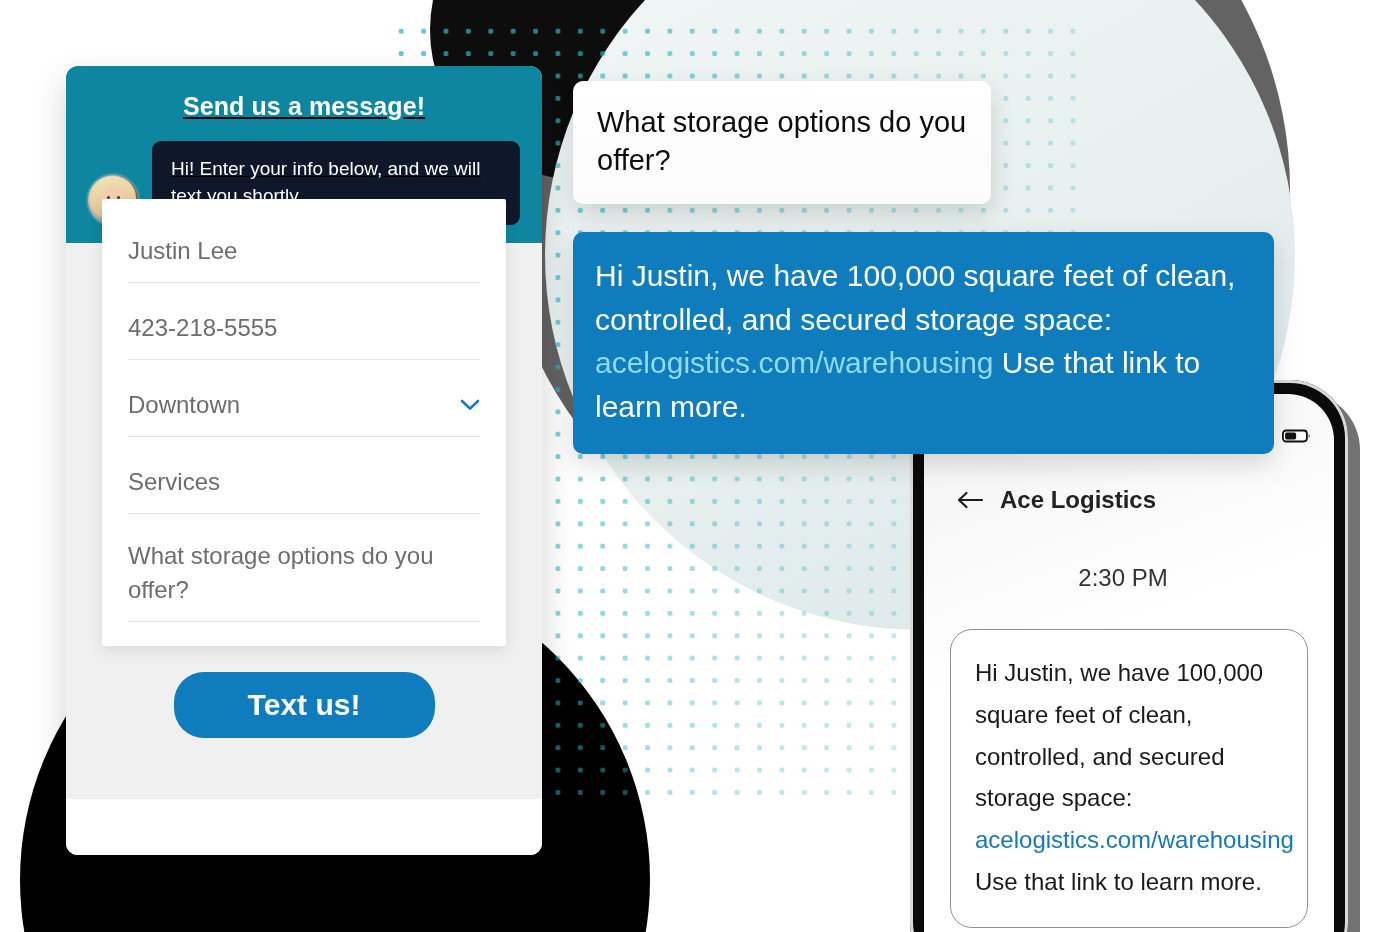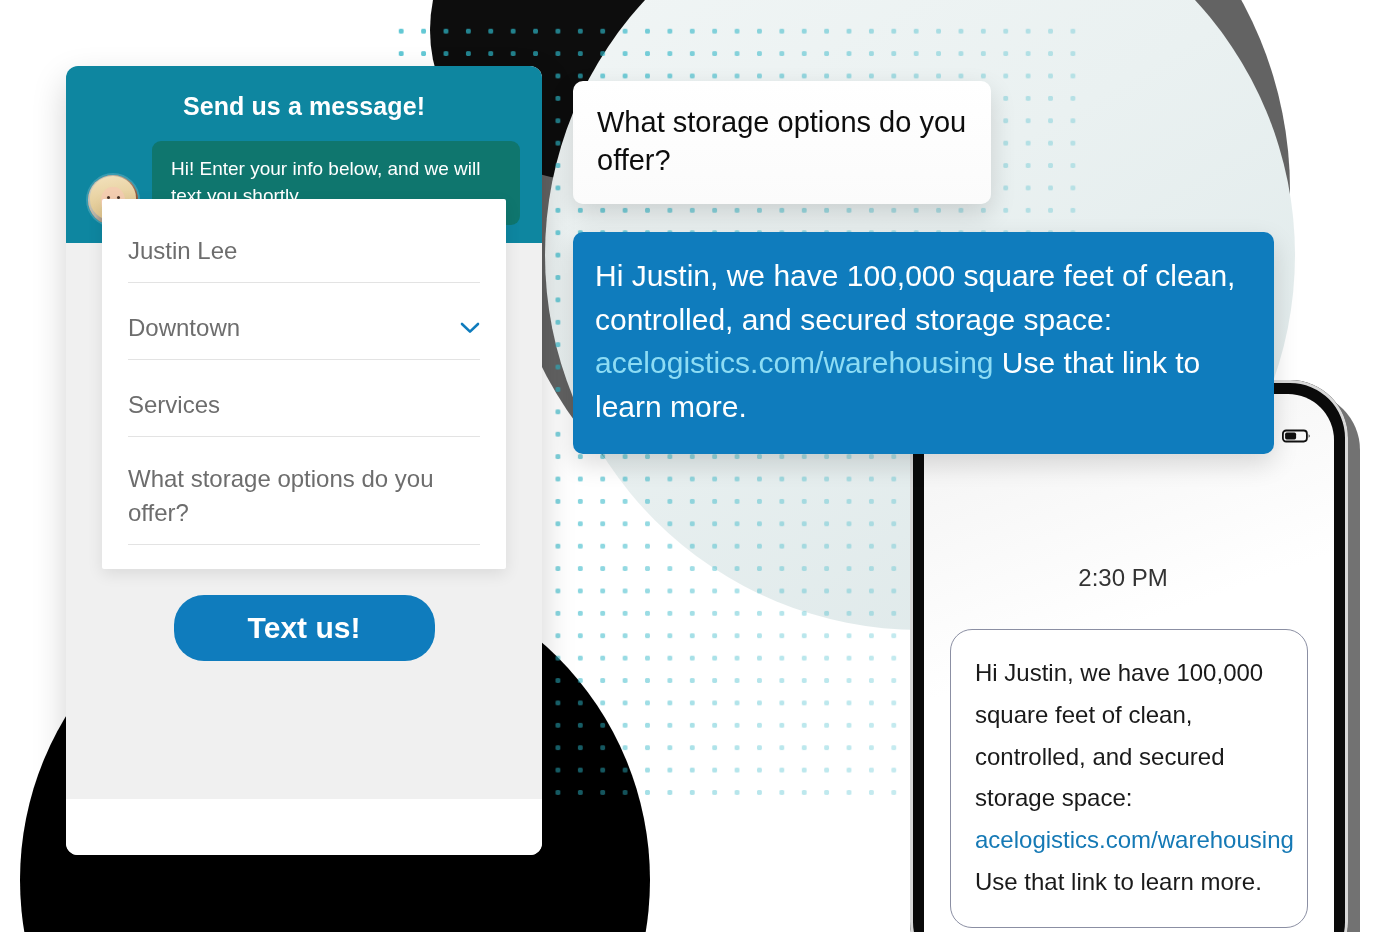--- a/index.html
+++ b/index.html
@@ -63,20 +63,21 @@
     background:#ffffff;
     border-radius:12px;
     box-shadow:0 14px 34px rgba(0,0,0,.18);
     overflow:hidden;
     display:flex;flex-direction:column;
   }
   .widget-header{
     background:#0e86a0;
     padding:26px 22px 18px 22px;
     flex:0 0 auto;
+    text-decoration:underline;
   }
   .widget-title{
     color:#ffffff;
     font-size:25px;
     font-weight:bold;
     text-align:center;
     letter-spacing:.1px;
     margin:0 0 20px 0;
   }
   .greet-row{display:flex;align-items:flex-end;gap:14px;}
@@ -95,21 +96,21 @@
   .avatar .bg-wall{position:absolute;left:0;top:0;width:50px;height:50px;
     background:linear-gradient(120deg,#cfd6d1 0%,#b6b2a6 40%,#8e5b42 75%,#7d4c36 100%);}
   .avatar .face{
     position:absolute;left:13px;top:12px;width:24px;height:29px;border-radius:48% 48% 52% 52%;
     background:#f3cdb0;
   }
   .avatar .eye{position:absolute;width:3px;height:3px;border-radius:50%;background:#4a3326;top:21px;}
   .avatar .eye.l{left:19px;} .avatar .eye.r{left:29px;}
   .avatar .smile{position:absolute;left:21px;top:29px;width:9px;height:5px;border-radius:0 0 9px 9px;background:#fff;}
   .greet-bubble{
-    background:#0f766e;
+    background:#0f172a;
     color:#ffffff;
     border-radius:9px;
     padding:15px 19px;
     font-size:19px;
     line-height:1.42;
     max-width:330px;
   }
   .widget-body{
     flex:1 1 auto;
     background:#f0f0f0;
@@ -262,20 +263,26 @@
           <path d="M11 14.6 L6.6 9.4 a6.6 6.6 0 0 1 8.8 0 Z" fill="#111"></path>
           <path d="M2.4 6.2 a12.6 12.6 0 0 1 17.2 0" stroke="#111" stroke-width="2.3" fill="none" stroke-linecap="round"></path>
         </svg>
         <svg class="icon" width="30" height="16" viewBox="0 0 30 16">
           <rect x="0.9" y="2.5" width="24" height="11" rx="3.2" fill="none" stroke="#111" stroke-width="1.8"></rect>
           <rect x="3.1" y="4.6" width="11" height="6.8" rx="1.6" fill="#111"></rect>
           <path d="M26.7 6.3 v3.4 a2 2 0 0 0 0 -3.4 Z" fill="#111"></path>
         </svg>
       </div>
 
+      <div class="phone-nav">
+        <svg class="back-arrow" viewBox="0 0 28 20">
+          <path d="M26 10 H3 M10.5 3 L3 10 L10.5 17" stroke="#1c1c1c" stroke-width="2.2" fill="none" stroke-linecap="round" stroke-linejoin="round"></path>
+        </svg>
+        <span class="phone-nav-title">Ace Logistics</span>
+      </div>
 
       <div class="phone-time">2:30 PM</div>
 
       <div class="phone-bubble"><span>Hi Justin, we have 100,000 square feet of clean, controlled, and secured storage space: </span><span class="link">acelogistics.com/warehousing</span><span> Use that link to learn more.</span></div>
 
     </div>
   </div>
 
   <div class="bubble-white">What storage options do you offer?</div>
 
@@ -298,20 +305,23 @@
       </div>
     </div>
 
     <div class="widget-body">
       <div class="form-card">
 
         <div class="field">
           <span>Justin Lee</span>
         </div>
 
+        <div class="field">
+          <span>423-218-5555</span>
+        </div>
 
         <div class="field">
           <span>Downtown</span>
           <svg class="chev" viewBox="0 0 20 12">
             <path d="M2 2 L10 9.6 L18 2" stroke="#0f7cbd" stroke-width="2.6" fill="none" stroke-linecap="round" stroke-linejoin="round"></path>
           </svg>
         </div>
 
         <div class="field">
           <span>Services</span>

